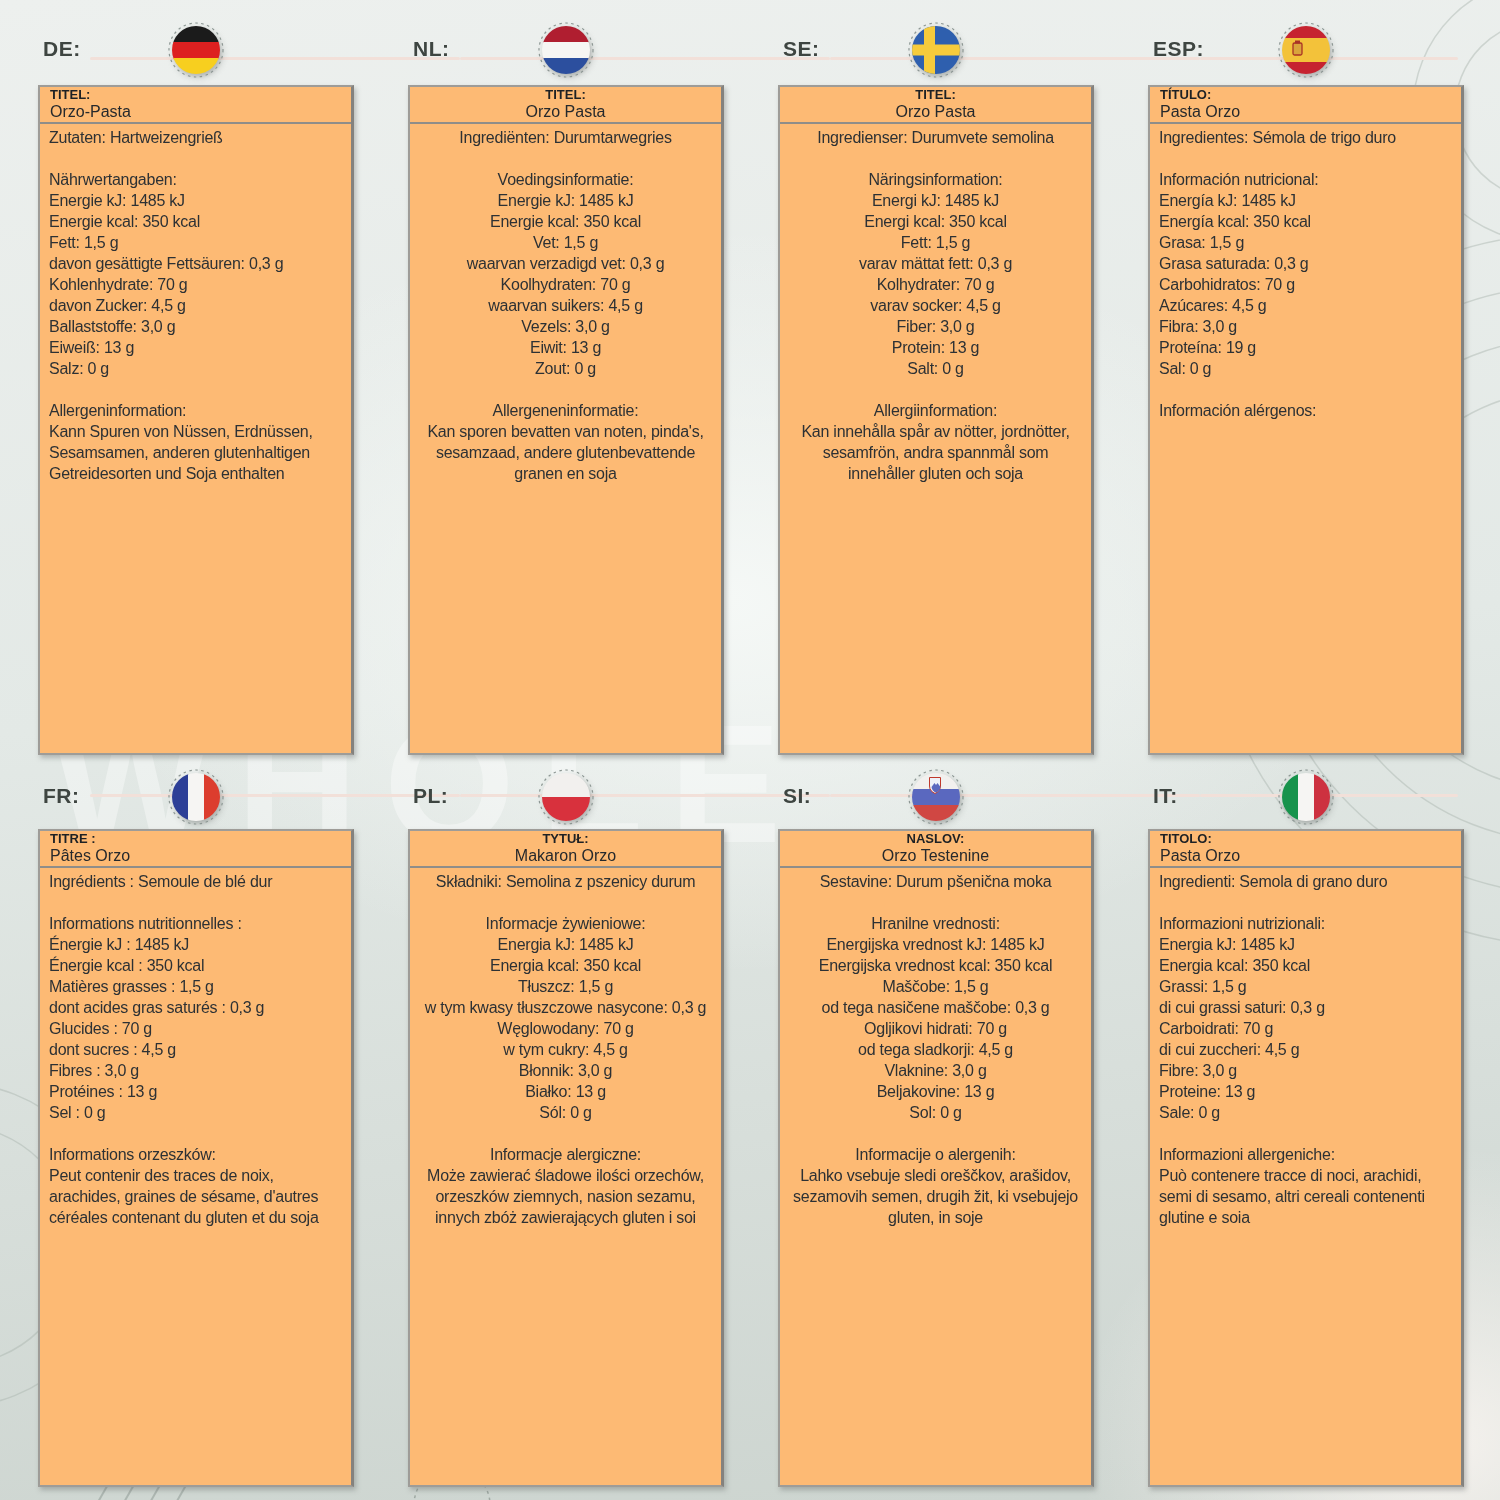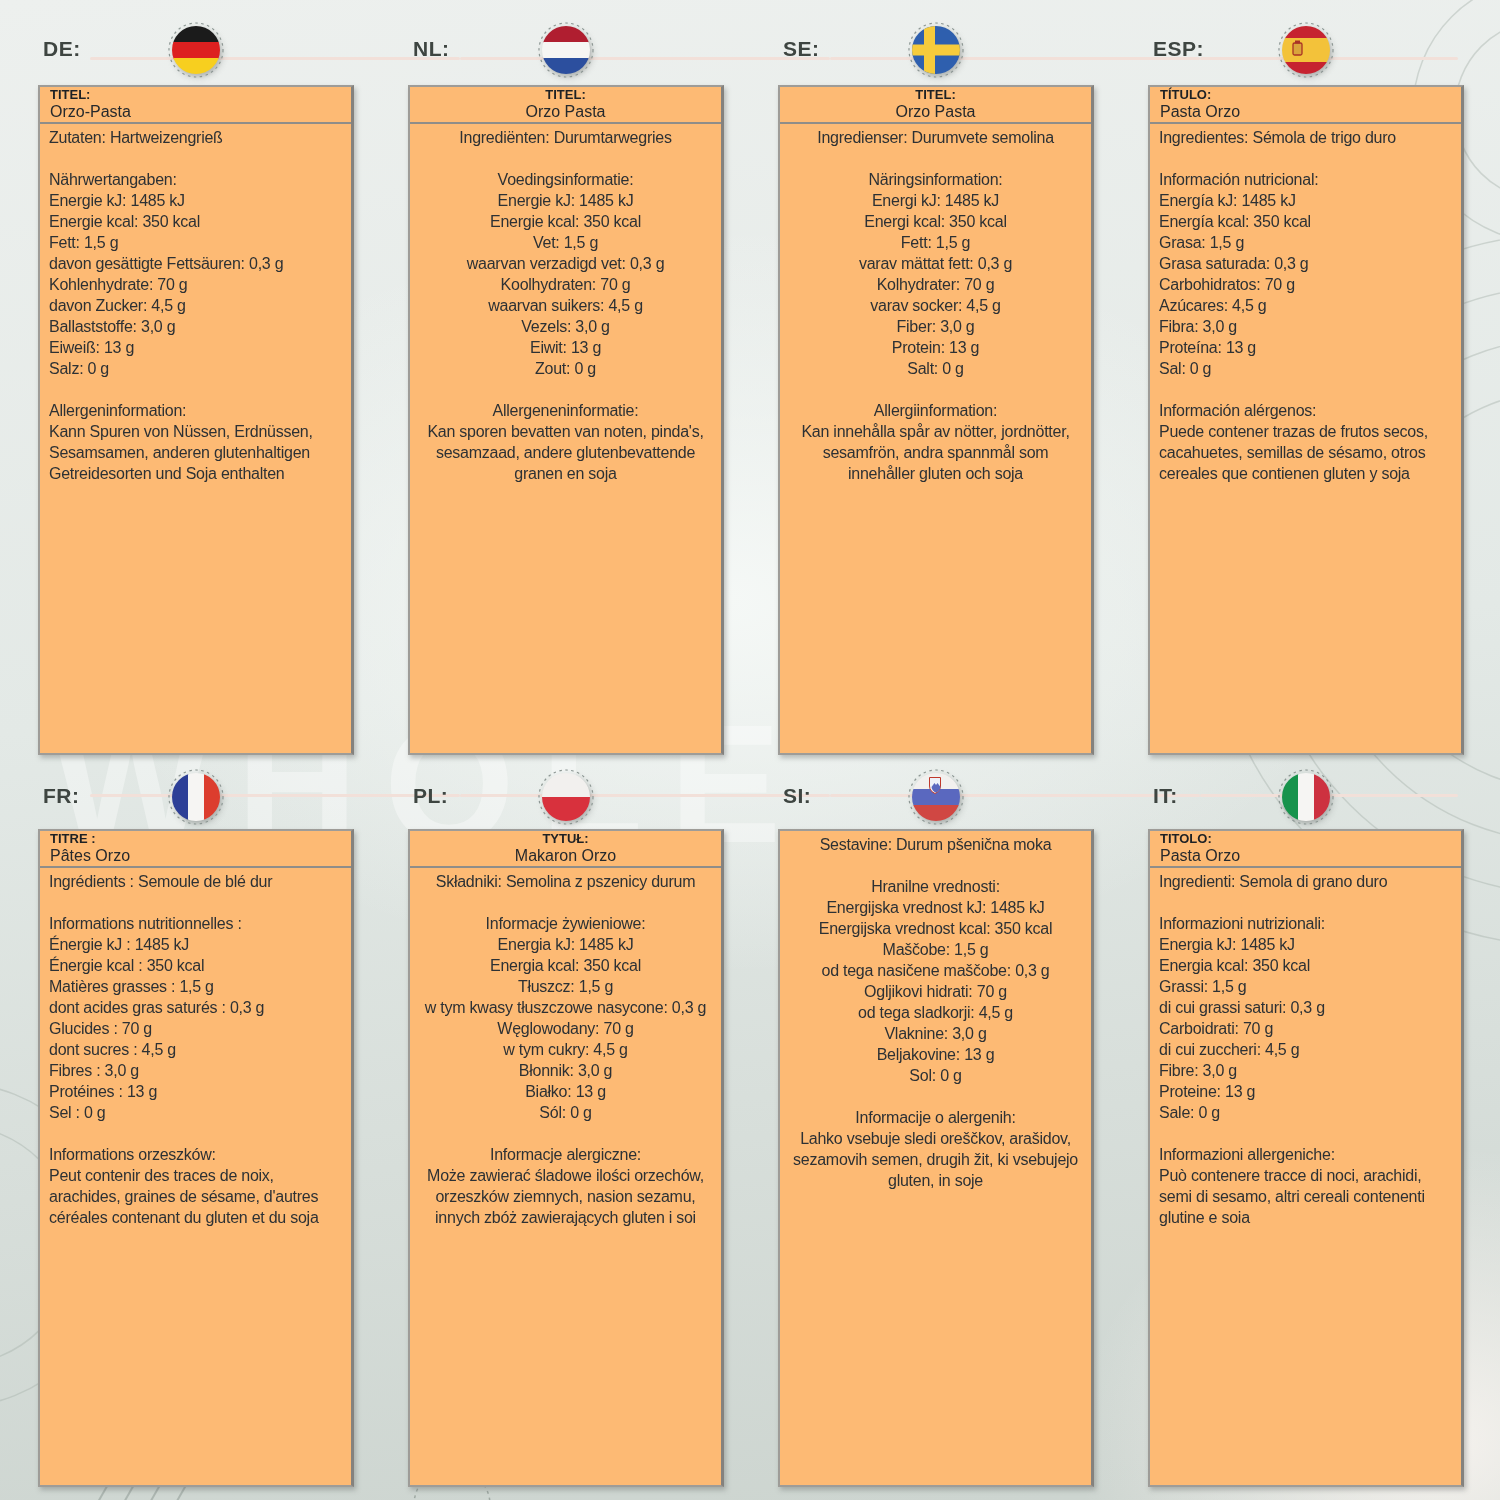--- a/index.html
+++ b/index.html
@@ -254,25 +254,24 @@
             <div class="line">Ingredientes: Sémola de trigo duro</div>
             <div class="line blank"></div>
             <div class="line">Información nutricional:</div>
             <div class="line">Energía kJ: 1485 kJ</div>
             <div class="line">Energía kcal: 350 kcal</div>
             <div class="line">Grasa: 1,5 g</div>
             <div class="line">Grasa saturada: 0,3 g</div>
             <div class="line">Carbohidratos: 70 g</div>
             <div class="line">Azúcares: 4,5 g</div>
             <div class="line">Fibra: 3,0 g</div>
-            <div class="line">Proteína: 13 g</div>
+            <div class="line">Proteína: 19 g</div>
             <div class="line">Sal: 0 g</div>
             <div class="line blank"></div>
             <div class="line">Información alérgenos:</div>
-            <div class="line">Puede contener trazas de frutos secos, cacahuetes, semillas de sésamo, otros cereales que contienen gluten y soja</div>
           </div>
     </div>
   </div>
 </div>
 </div>
 <div class="row" id="row-1">
   <div class="columns">
   <div class="column align-left">
     <div class="header-line"></div>
     <div class="lang-label">FR:</div>
@@ -372,20 +371,24 @@
               <rect x="5" y="5" width="48" height="16.6" fill="#f2f0ee"></rect>
               <rect x="5" y="21" width="48" height="16.6" fill="#5a68bf"></rect>
               <rect x="5" y="37" width="48" height="16.6" fill="#d04743"></rect>
               <path d="M22.5,9.5 h11 v8.5 c0,4 -2.5,6 -5.5,7.5 c-3,-1.5 -5.5,-3.5 -5.5,-7.5 z" fill="#eef1f8" stroke="#c0392b" stroke-width="1"></path>
               <path d="M24.5,19 l3,-4 l1.5,2 l1.5,-2 l3,4 c-0.5,3 -2,4.5 -4.5,5.6 c-2.5,-1.1 -4,-2.6 -4.5,-5.6 z" fill="#5a68bf"></path>
             </g>
             <circle cx="29" cy="29" r="27" fill="none" stroke="#8d9794" stroke-width="1.2" stroke-dasharray="2.5 3.5"></circle>
           </svg>
         </div>
     <div class="card">
+      <div class="card-title">
+        <div class="t-label">NASLOV:</div>
+        <div class="t-value">Orzo Testenine</div>
+      </div>
       <div class="card-body">
             <div class="line">Sestavine: Durum pšenična moka</div>
             <div class="line blank"></div>
             <div class="line">Hranilne vrednosti:</div>
             <div class="line">Energijska vrednost kJ: 1485 kJ</div>
             <div class="line">Energijska vrednost kcal: 350 kcal</div>
             <div class="line">Maščobe: 1,5 g</div>
             <div class="line">od tega nasičene maščobe: 0,3 g</div>
             <div class="line">Ogljikovi hidrati: 70 g</div>
             <div class="line">od tega sladkorji: 4,5 g</div>

